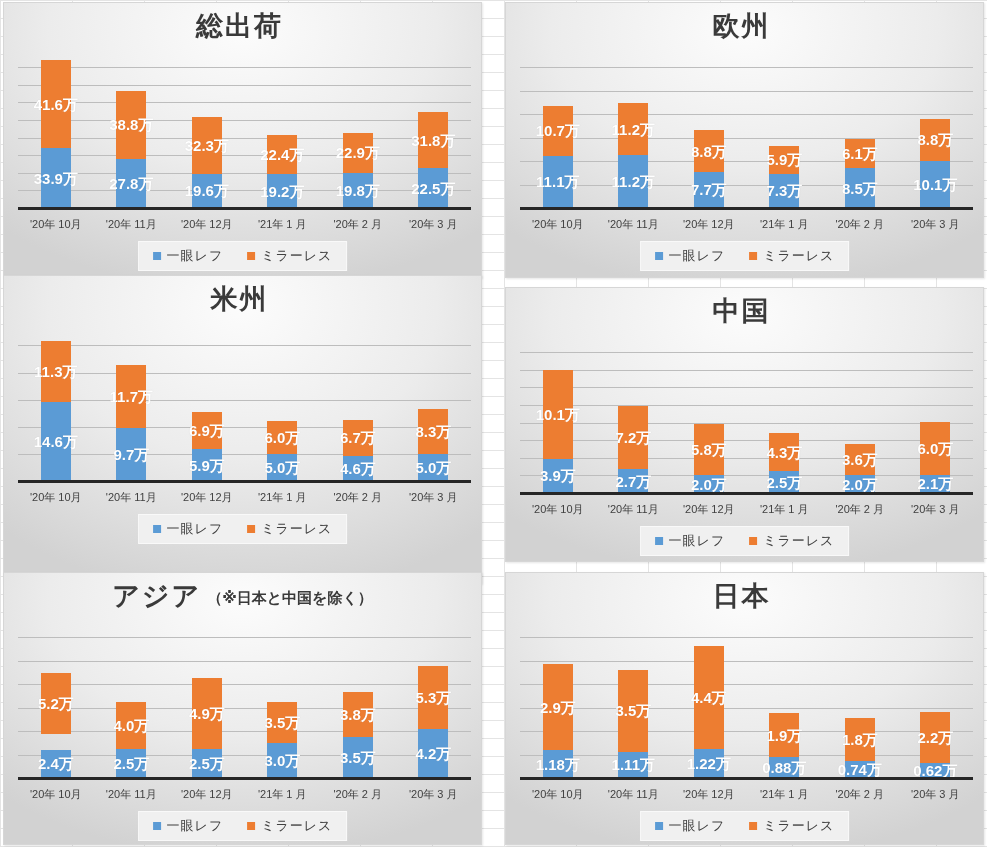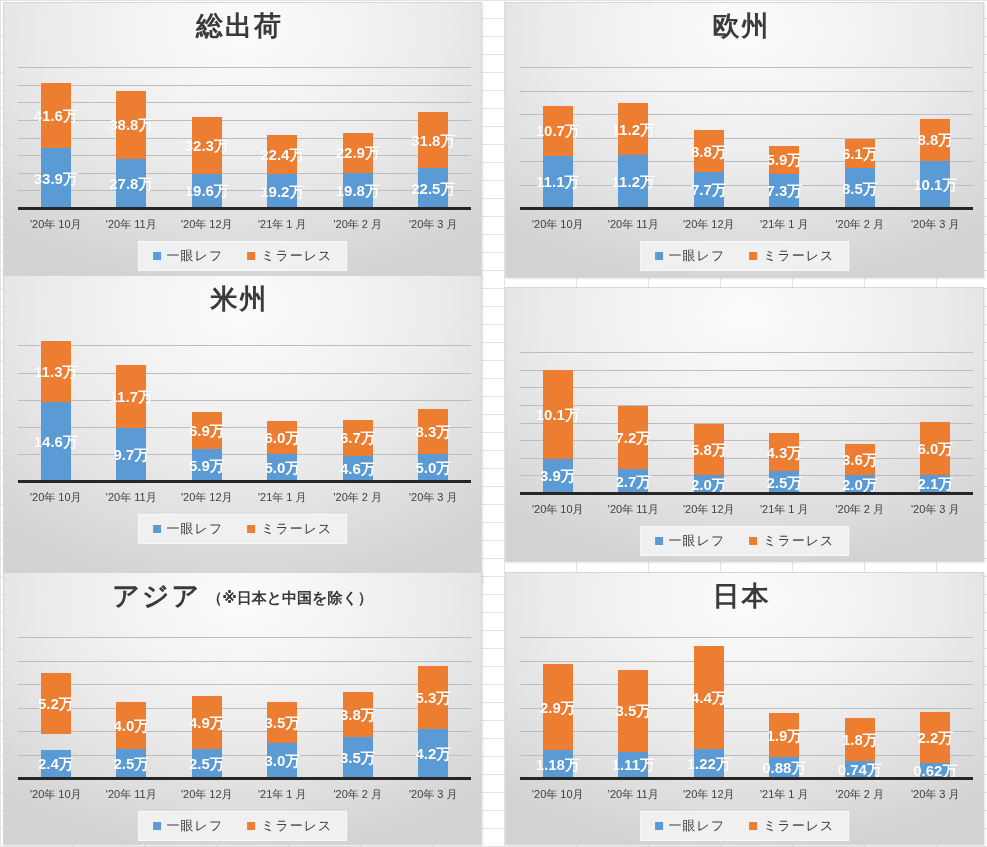--- a/index.html
+++ b/index.html
@@ -48,21 +48,21 @@
     <div class="plot">
         <div class="gridline" style="bottom: 16.6px;"></div>
         <div class="gridline" style="bottom: 34.3px;"></div>
         <div class="gridline" style="bottom: 51.9px;"></div>
         <div class="gridline" style="bottom: 69.5px;"></div>
         <div class="gridline" style="bottom: 87.1px;"></div>
         <div class="gridline" style="bottom: 104.8px;"></div>
         <div class="gridline" style="bottom: 122.4px;"></div>
         <div class="gridline" style="bottom: 140px;"></div>
         <div class="bar" style="left: 22.8px;">
-          <div class="seg" style="height: 65px; background: rgb(237, 125, 49);">
+          <div class="seg" style="height: 88px; background: rgb(237, 125, 49);">
             <span class="dl">41.6万</span>
           </div>
           <div class="seg" style="height: 59.7px; background: rgb(91, 155, 213);">
             <span class="dl">33.9万</span>
           </div>
         </div>
         <div class="bar" style="left: 98.3px;">
           <div class="seg" style="height: 68.4px; background: rgb(237, 125, 49);">
             <span class="dl">38.8万</span>
           </div>
@@ -275,20 +275,21 @@
           <span>一眼レフ</span>
         </span>
       <span class="key">
           <i class="sw" style="background:#ED7D31"></i>
           <span>ミラーレス</span>
         </span>
     </div>
   </section>
 
   <section class="chart" style="left:505px;top:287px;height:275px;">
+    <h2 class="title"><span>中国</span><span class="sub"></span></h2>
     <div class="plot">
         <div class="gridline" style="bottom: 16.6px;"></div>
         <div class="gridline" style="bottom: 34.3px;"></div>
         <div class="gridline" style="bottom: 51.9px;"></div>
         <div class="gridline" style="bottom: 69.5px;"></div>
         <div class="gridline" style="bottom: 87.1px;"></div>
         <div class="gridline" style="bottom: 104.8px;"></div>
         <div class="gridline" style="bottom: 122.4px;"></div>
         <div class="gridline" style="bottom: 140px;"></div>
         <div class="bar" style="left: 22.8px;">
@@ -380,21 +381,21 @@
         </div>
         <div class="bar" style="left: 98.3px;">
           <div class="seg" style="height: 47px; background: rgb(237, 125, 49);">
             <span class="dl">4.0万</span>
           </div>
           <div class="seg" style="height: 29.4px; background: rgb(91, 155, 213);">
             <span class="dl">2.5万</span>
           </div>
         </div>
         <div class="bar" style="left: 173.8px;">
-          <div class="seg" style="height: 53px; background: rgb(237, 125, 49);">
+          <div class="seg" style="height: 71px; background: rgb(237, 125, 49);">
             <span class="dl">4.9万</span>
           </div>
           <div class="seg" style="height: 29.4px; background: rgb(91, 155, 213);">
             <span class="dl">2.5万</span>
           </div>
         </div>
         <div class="bar" style="left: 249.3px;">
           <div class="seg" style="height: 41.1px; background: rgb(237, 125, 49);">
             <span class="dl">3.5万</span>
           </div>

